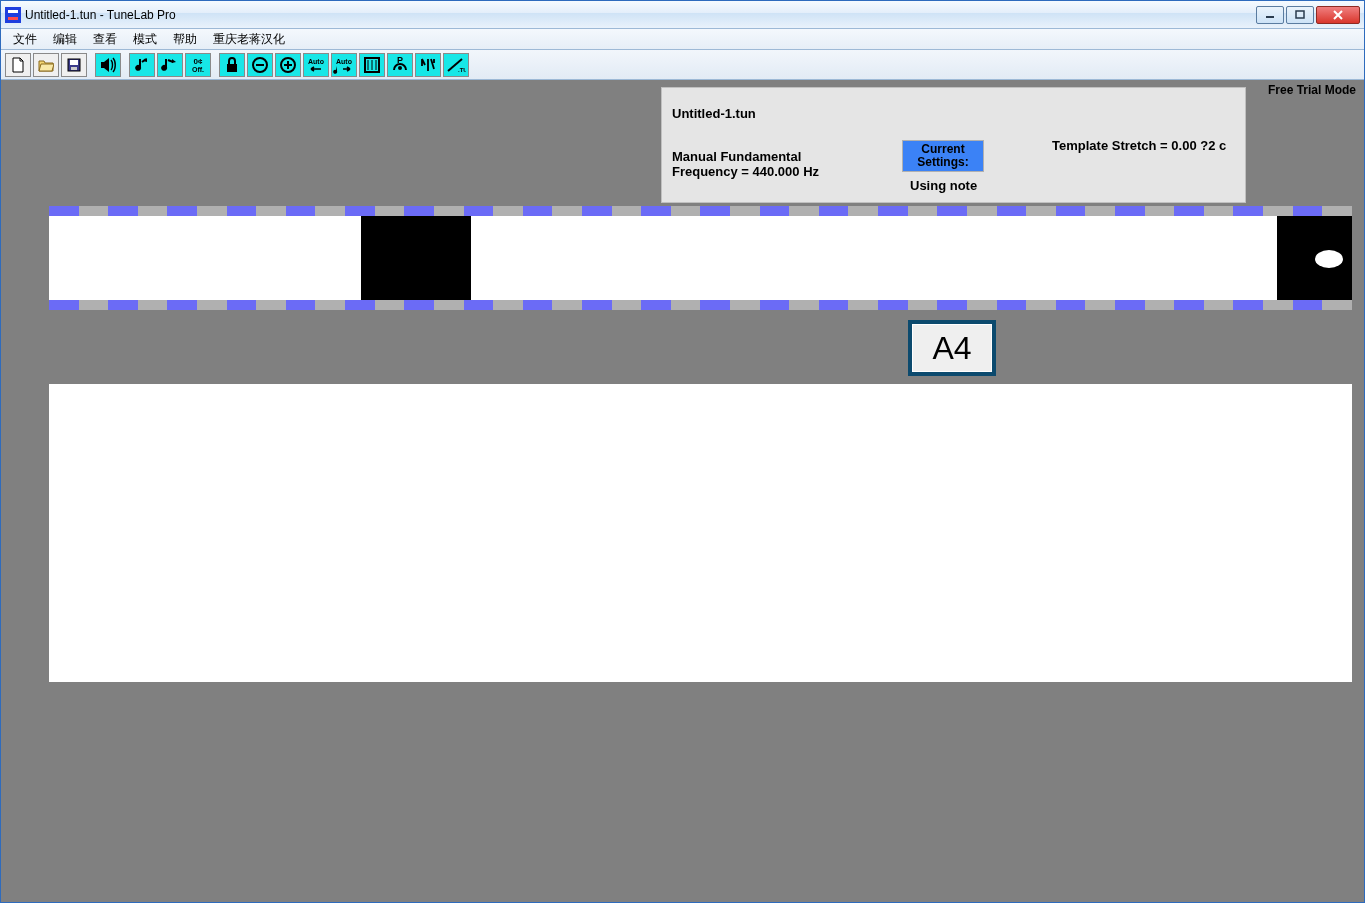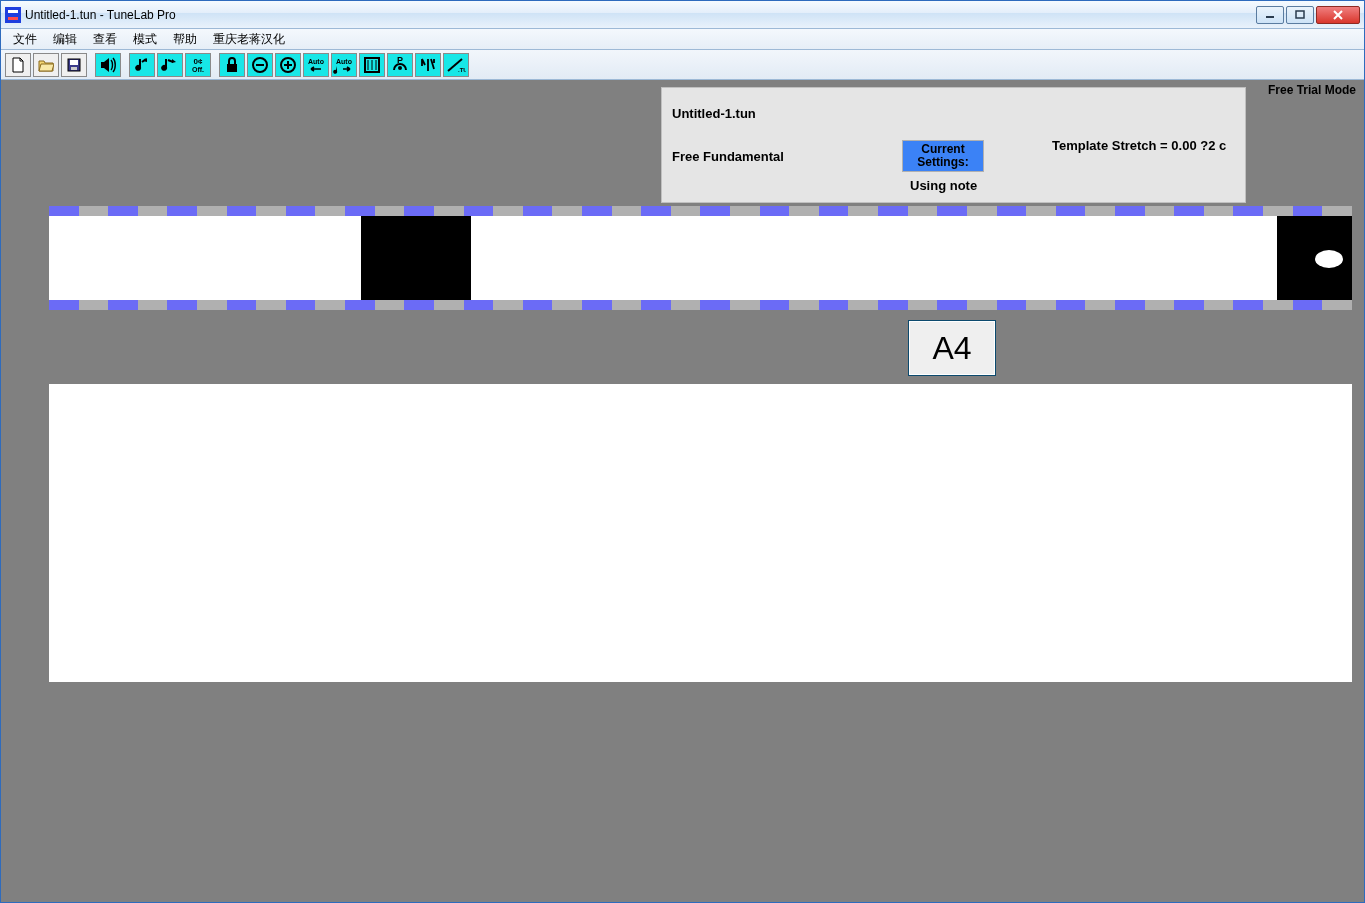--- a/index.html
+++ b/index.html
@@ -123,21 +123,21 @@
 .mark-black.left{ left:312px; }
 .mark-black.right{ right:0; width:75px; }
 .mark-black.right::after{
   content:""; position:absolute; width:28px; height:18px; background:#fff; border-radius:50%;
   left:38px; top:34px;
 }
 
 .notelabel{
   position:absolute; left:907px; top:240px;
   width:88px; height:56px; background:#efefef;
-  border:1px solid #0c4a6e; box-shadow: inset 0 0 0 1px #fff;
+  border:4px solid #0c4a6e; box-shadow: inset 0 0 0 1px #fff;
   font-family: Arial, sans-serif; font-size:32px; font-weight:400;
   display:flex; align-items:center; justify-content:center;
 }
 
 .spectrum{
   position:absolute; left:48px; top:304px; right:12px; height:298px; background:#fff;
 }
 </style>
 </head>
 <body>
@@ -315,21 +315,22 @@
         </span>
       </div>
     </div>
 
   <div class="workspace">
 
     <div class="trialmode">Free Trial Mode</div>
 
     <div class="infopanel">
       <div class="fname">Untitled-1.tun</div>
-      <div>Free Fundamental</div>
+      <div>Manual Fundamental</div>
+      <div>Frequency = 440.000 Hz</div>
       <div class="currentbtn">Current Settings:</div>
       <div class="manualnote">Using note</div>
       <div class="tplstretch">Template Stretch = 0.00 ?2 c</div>
     </div>
 
     <div class="strip">
       <div class="ticks top" id="ticks-top">
           <div class="tick b"></div>
           <div class="tick g"></div>
           <div class="tick b"></div>

